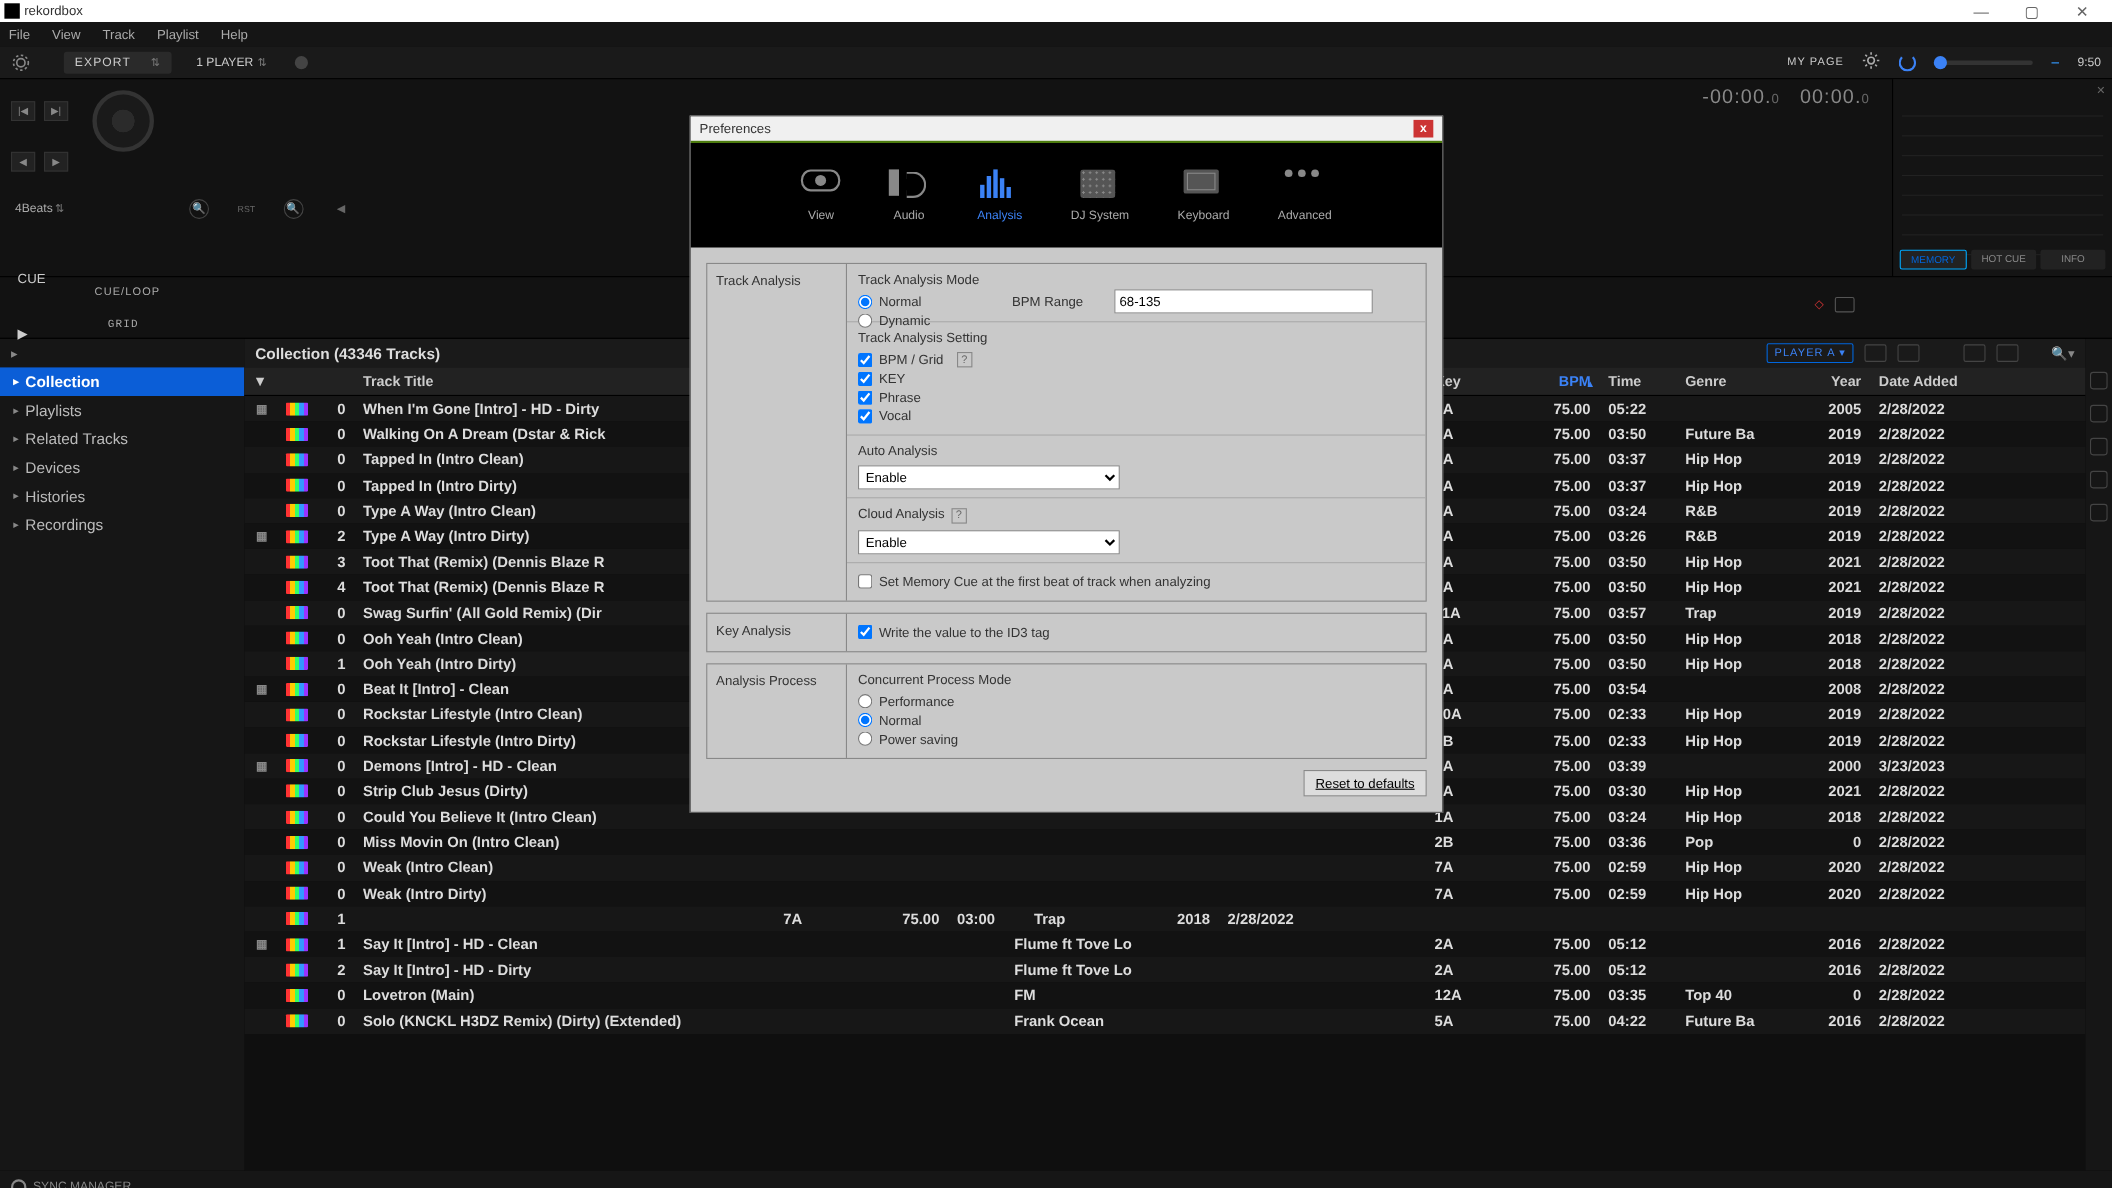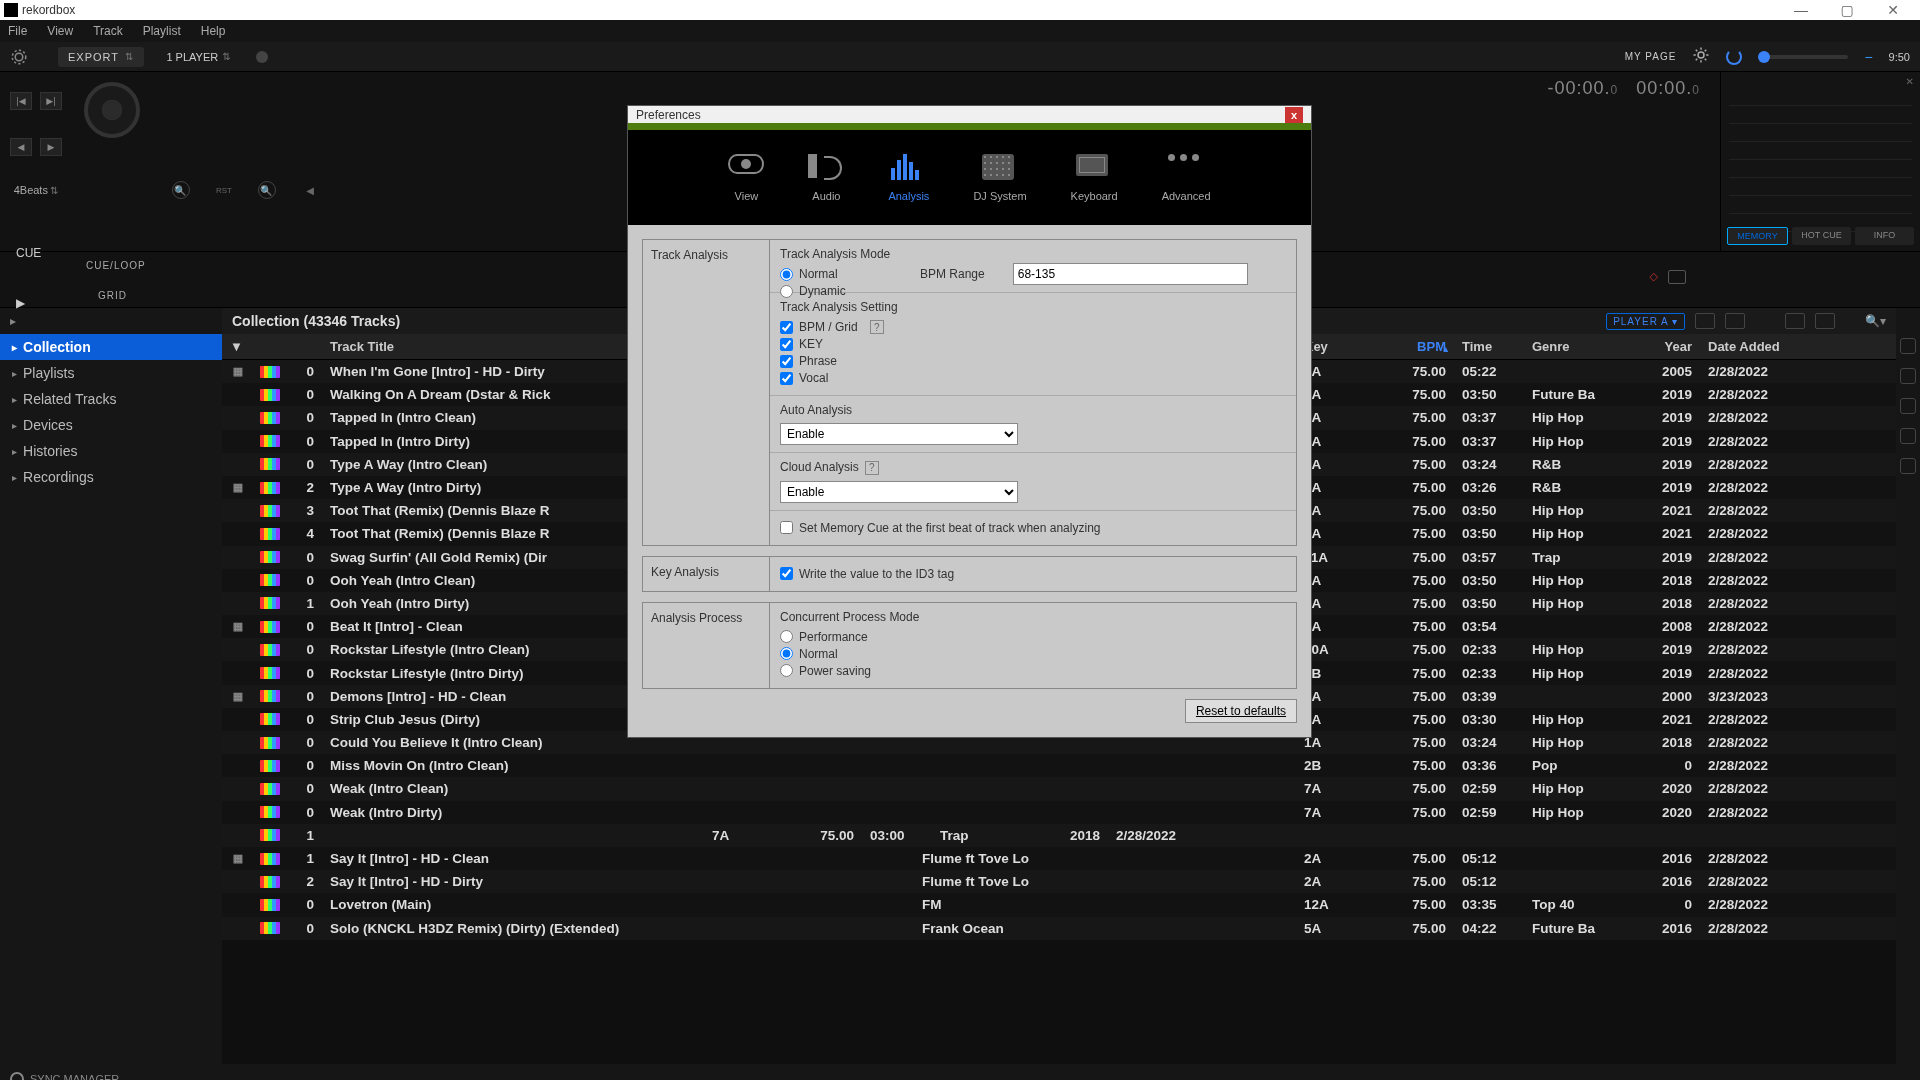--- a/index.html
+++ b/index.html
@@ -5,21 +5,21 @@
 * { margin:0; padding:0; box-sizing:border-box; font-family:Arial,Helvetica,sans-serif; user-select:none; }
 body { width:1920px; height:1080px; background:#000; overflow:hidden; position:relative; color:#ccc; font-size:12px; }
 .titlebar { height:20px; background:#fff; display:flex; align-items:center; padding:0 4px; color:#333; font-size:12px; }
 .titlebar .logo { width:14px; height:14px; background:#000; margin-right:4px; display:inline-block; }
 .titlebar .spacer { flex:1; }
 .titlebar .winbtn { width:46px; text-align:center; font-size:14px; color:#666; cursor:default; }
 .menubar { height:22px; background:#151515; display:flex; align-items:center; padding:0 8px; gap:20px; color:#aaa; font-size:12px; }
 .toolbar { height:30px; background:#1a1a1a; display:flex; align-items:center; padding:0 10px; gap:12px; border-bottom:1px solid #000; }
 .toolbar .ico { width:18px; height:18px; display:flex; align-items:center; justify-content:center; }
 .toolbar .rec { width:12px; height:12px; border-radius:50%; background:#444; }
-.toolbar .export { background:#2a2a2a; padding:4px 10px; border-radius:3px; font-size:11px; letter-spacing:1px; display:flex; align-items:flex-start; gap:6px; margin-left:18px;}
+.toolbar .export { background:#2a2a2a; padding:4px 10px; border-radius:3px; font-size:11px; letter-spacing:1px; display:flex; align-items:flex-start; gap:18px; margin-left:18px;}
 .toolbar .players { padding:4px 10px; font-size:11px; display:flex; align-items:center; gap:4px; }
 .toolbar .right { margin-left:auto; display:flex; align-items:center; gap:16px; }
 .toolbar .progress { width:90px; height:4px; background:#333; border-radius:2px; position:relative; }
 .toolbar .progress::before { content:""; position:absolute; left:0; top:-4px; width:12px; height:12px; border-radius:50%; background:#3b82f6; }
 
 .playerzone { height:180px; background:#121212; display:flex; border-bottom:1px solid #000; position:relative; }
 .pz-left { width:72px; display:flex; flex-direction:column; align-items:center; justify-content:flex-start; padding-top:20px; gap:28px; }
 .pz-left .navbtns { display:flex; gap:8px; }
 .pz-left .sqbtn { width:22px; height:18px; background:#222; border:1px solid #333; display:flex; align-items:center; justify-content:center; font-size:9px; color:#888;}
 .pz-left .tri { display:flex; gap:8px; }
@@ -68,21 +68,21 @@
 .trow div { padding:0 8px; overflow:hidden; white-space:nowrap; text-overflow:clip;}
 .trow .col-ico1,.trow .col-ico2 { display:flex; align-items:center; justify-content:center; padding:0;}
 .trow .wavei { width:20px; height:12px; background:linear-gradient(90deg,#f33 0 20%,#fc0 20% 40%,#3f6 40% 60%,#39f 60% 80%,#93f 80% 100%); border-radius:1px;}
 .rightgutter { width:24px; background:#161616; display:flex; flex-direction:column; align-items:center; gap:14px; padding-top:30px;}
 .rightgutter span { width:16px; height:16px; border:1px solid #444; border-radius:3px;}
 
 .footer1 { height:30px; background:#161616; display:flex; align-items:center; padding:0 10px; color:#888; font-size:11px; gap:6px;}
 
 
 .prefs { position:absolute; left:627px; top:105px; width:685px; background:#c9c9c9; color:#333; font-size:12px; border:1px solid #555; z-index:50; }
-.prefs .phead { height:24px; background:#f0f0f0; display:flex; align-items:center; padding:0 8px; font-size:12px; border-bottom:7px solid #4d7c0f;}
+.prefs .phead { height:24px; background:#f0f0f0; display:flex; align-items:center; padding:0 8px; font-size:12px; border-bottom:2px solid #4d7c0f;}
 .prefs .phead .x { margin-left:auto; background:#c33; color:#fff; width:18px; height:16px; display:flex; align-items:center; justify-content:center; font-size:11px; font-weight:bold;}
 .prefs .ptabs { height:95px; background:#000; display:flex; align-items:center; justify-content:center; gap:44px; color:#aaa; font-size:11px;}
 .prefs .ptab { display:flex; flex-direction:column; align-items:center; gap:8px; }
 .prefs .ptab .pico { width:36px; height:28px; }
 .eye { position:relative; width:36px; height:20px; border:2px solid #888; border-radius:50%/100%; }
 .eye::after{content:"";position:absolute;left:50%;top:50%;width:10px;height:10px;background:#888;border-radius:50%;transform:translate(-50%,-50%);}
 .spk{width:30px;height:24px;background:linear-gradient(90deg,#888 0 30%,transparent 30%);position:relative;}
 .spk::after{content:"";position:absolute;right:-4px;top:2px;width:16px;height:20px;border:2px solid #888;border-left:none;border-radius:0 12px 12px 0;}
 .bars{display:flex;gap:2px;align-items:flex-end;height:26px;}
 .bars span{width:4px;background:#3b82f6;}
@@ -214,21 +214,21 @@
     </div>
   </div>
   <div style="position:absolute;left:8px;bottom:-85px;width:56px;display:flex;flex-direction:column;align-items:center;gap:10px;z-index:2">
     <div class="cbtn" style="width:40px;height:40px;">CUE</div>
     <div class="cbtn" style="width:40px;height:40px;">▶</div>
   </div>
 </div>
 
 <div style="height:56px;background:#121212;position:relative;border-bottom:1px solid #000;">
   <div style="position:absolute;left:86px;top:8px;font-size:10px;letter-spacing:1px;color:#aaa;">CUE/LOOP</div>
-  <div style="position:absolute;left:98px;bottom:6px;font-size:10px;letter-spacing:1px;color:#aaa;">GRID</div>
+  <div style="position:absolute;left:98px;bottom:6px;font-size:10px;letter-spacing:1px;color:#aaa;font-family:Liberation Mono, monospace;">GRID</div>
   <div style="position:absolute;right:234px;top:18px;display:flex;gap:10px;">
     <span style="color:#c33;font-size:11px;">◇</span>
     <span style="width:18px;height:14px;border:1px solid #555;border-radius:2px;"></span>
   </div>
 </div>
 
 <div class="mainarea">
   <div class="sidebar">
     <div style="height:26px;display:flex;align-items:center;padding:0 10px;color:#888;">▸</div>
     <div class="item selected">

